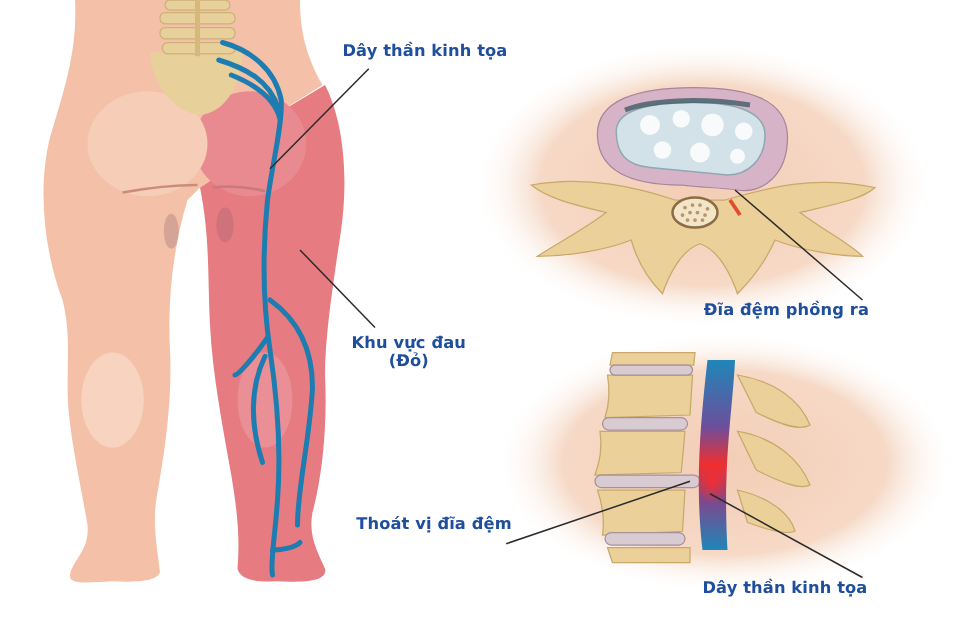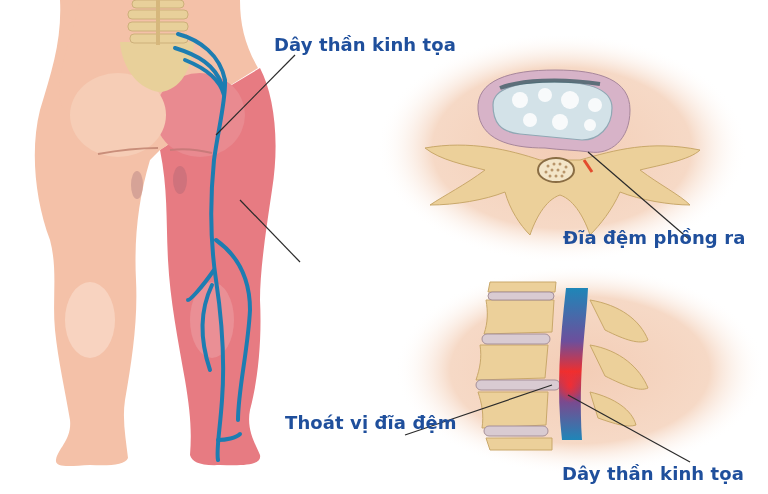--- a/index.html
+++ b/index.html
@@ -1,19 +1,19 @@
 <!DOCTYPE html>
 <html><head>
 <meta charset="utf-8">
 <style>
   html, body { margin: 0; padding: 0; background: #ffffff; }
   body { width: 768px; height: 494px; overflow: hidden; position: relative; font-family: "DejaVu Sans", sans-serif; }
   .canvas { position: absolute; left: 0; top: 0; width: 768px; height: 494px; }
   .label {
-    position: absolute; color: #1f4f9c; font-weight: bold; font-size: 18px;
+    position: absolute; color: #1f4f9c; font-weight: bold; font-size: 13px;
     line-height: 1.15; white-space: nowrap; letter-spacing: 0.1px;
   }
   .label.center { text-align: center; }
   svg { position: absolute; left: 0; top: 0; }
 </style>
 </head>
 <body>
 
 <div class="canvas">
 <svg width="768" height="494" viewBox="0 0 768 494">
@@ -142,16 +142,20 @@
       <path d="M590,300 C620,305 640,320 648,340 C640,345 625,340 605,330 Z"></path>
       <path d="M590,345 C620,350 640,368 648,388 C640,392 625,386 605,376 Z"></path>
       <path d="M590,392 C615,398 632,410 636,425 C628,428 615,424 598,418 Z"></path>
     </g>
     <line x1="552" y1="385" x2="405" y2="435" stroke="#2b2b2b" stroke-width="1.2"></line>
     <line x1="568" y1="395" x2="690" y2="462" stroke="#2b2b2b" stroke-width="1.2"></line>
   </g>
 </svg>
 
 <div class="label" style="left:274px; top:35px;">Dây thần kinh tọa</div>
-<div class="label" style="left:563px; top:228px;">Đĩa đệm phồng ra</div>
+<div class="label center" style="left:262px; top:268px; width:130px;">
+  <div>Khu vực đau</div>
+  <div>(Đỏ)</div>
+</div>
+<div class="label" style="left:563px; top:242px;">Đĩa đệm phồng ra</div>
 <div class="label" style="left:285px; top:413px;">Thoát vị đĩa đệm</div>
 <div class="label" style="left:562px; top:464px;">Dây thần kinh tọa</div>
 </div>
 
 </body></html>

